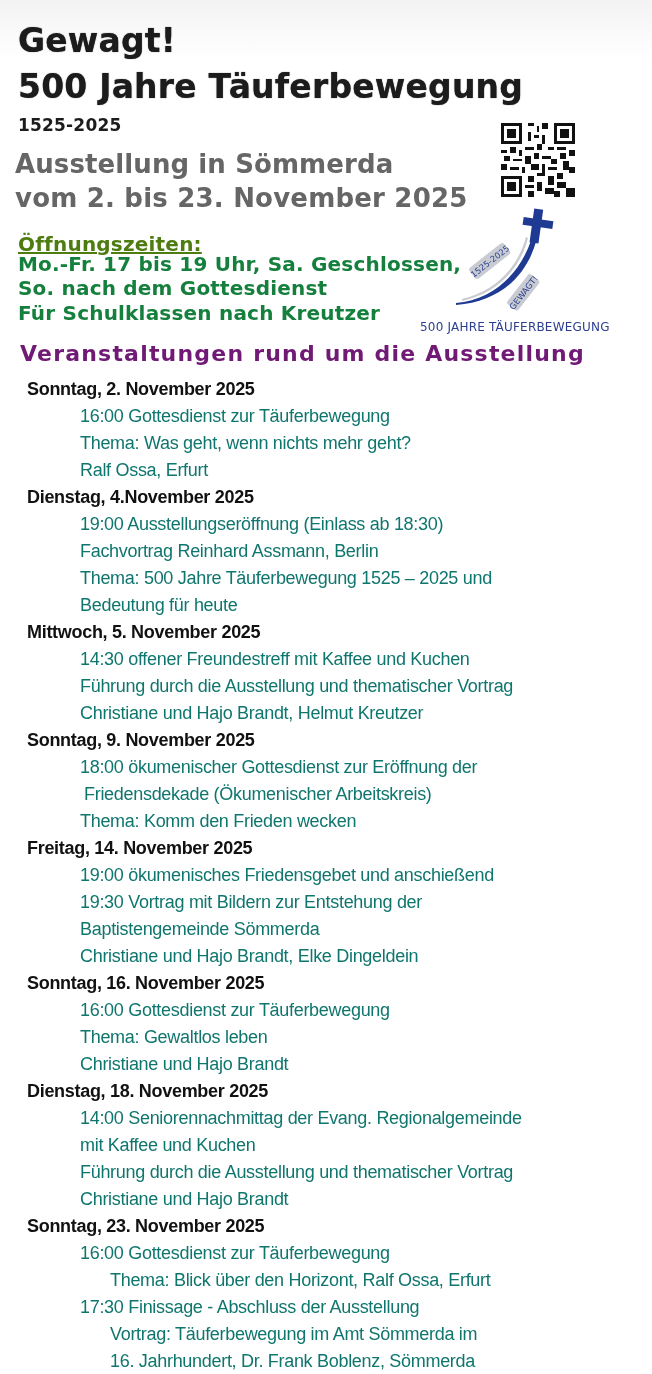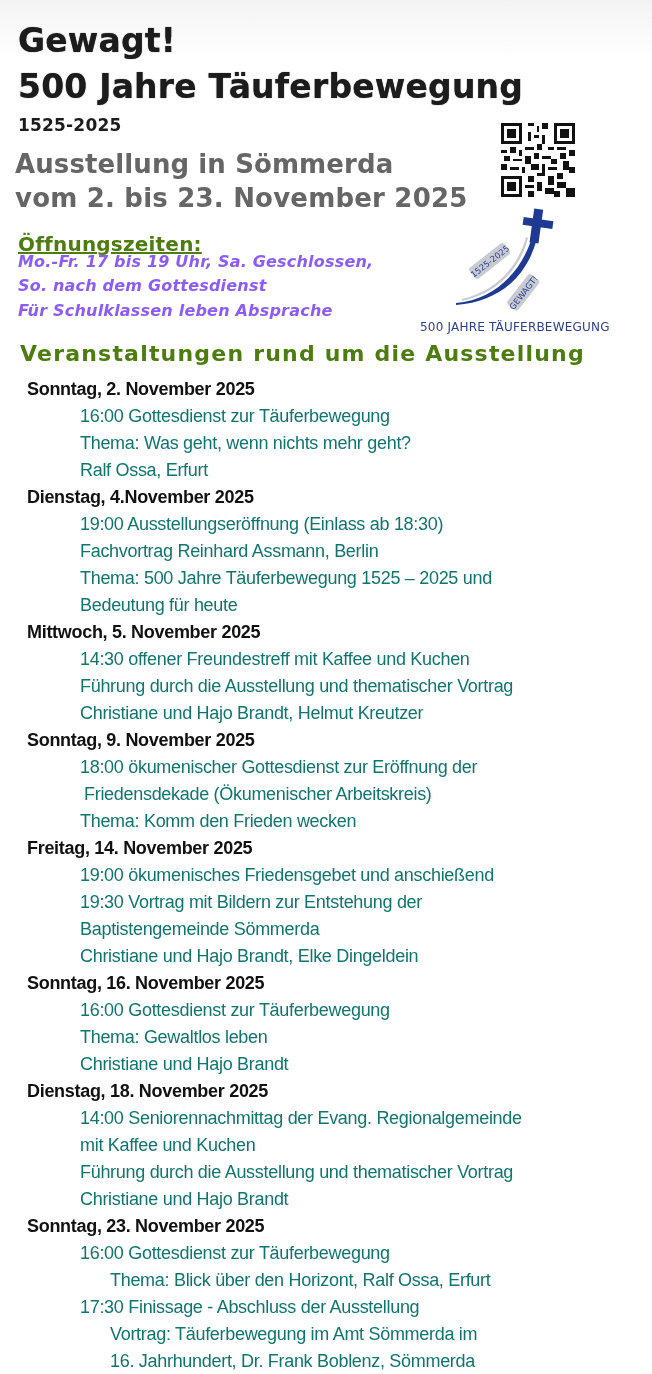--- a/index.html
+++ b/index.html
@@ -15,28 +15,28 @@
     font-family: "DejaVu Sans", sans-serif;
     font-weight:bold;
     letter-spacing:0.2px;
   }
   #title1 { left:18px; top:10px; font-size:33px; color:#1c1c1c; text-shadow:0 0 1px #444; }
   #title2 { left:18px; top:56px; font-size:33px; color:#1c1c1c; text-shadow:0 0 1px #444; white-space:nowrap; }
   #years  { left:18px; top:104px; font-size:17px; color:#1c1c1c; }
   #sub1   { left:15px; top:138px; font-size:26px; color:#666; white-space:nowrap; letter-spacing:0.1px;}
   #sub2   { left:15px; top:172px; font-size:26px; color:#666; white-space:nowrap; }
   #hours-title { left:18px; top:221px; font-size:20px; color:#4d7c0f; text-decoration:underline; }
-  .hours-line { left:18px; font-size:16px; color:#8b5cf6; white-space:nowrap;font-style:italic; }
+  .hours-line { left:18px; font-size:20px; color:#15803d; white-space:nowrap; }
   #h1 { top:241px; } #h2 { top:265px; } #h3 { top:290px; }
 
   #qr { left:501px; top:112px; width:74px; height:74px; }
   #logo { left:448px; top:196px; width:120px; height:108px; }
   #logo-caption { left:420px; top:309px; font-size:12px; color:#2c3f8f; white-space:nowrap; letter-spacing:0.2px; font-family:"DejaVu Sans", sans-serif; }
 
-  #events-heading { left:20px; top:330px; font-size:22px; color:#4d7c0f; white-space:nowrap; letter-spacing:1.2px; }
+  #events-heading { left:20px; top:330px; font-size:22px; color:#701a75; white-space:nowrap; letter-spacing:1.2px; }
 
   .events { left:0; top:366px; width:652px;padding-left:6px; }
   .day {
     font-family:"Liberation Sans", sans-serif; font-weight:bold;
     font-size:18px; color:#111; padding-left:21px; height:27px; line-height:24px; white-space:nowrap;
     letter-spacing:-0.3px;
   }
   .line {
     font-family:"Liberation Sans", sans-serif;
     font-size:18px; color:#0f766e; padding-left:74px; height:27px; line-height:25px; white-space:nowrap;
@@ -50,21 +50,21 @@
 
 <div class="abs rounded-heavy" id="title1">Gewagt!</div>
 <div class="abs rounded-heavy" id="title2">500 Jahre Täuferbewegung</div>
 <div class="abs rounded-heavy" id="years">1525-2025</div>
 <div class="abs rounded-heavy" id="sub1">Ausstellung in Sömmerda</div>
 <div class="abs rounded-heavy" id="sub2">vom 2. bis 23. November 2025</div>
 
 <div class="abs rounded-heavy" id="hours-title">Öffnungszeiten:</div>
 <div class="abs rounded-heavy hours-line" id="h1">Mo.-Fr. 17 bis 19 Uhr, Sa. Geschlossen,</div>
 <div class="abs rounded-heavy hours-line" id="h2">So. nach dem Gottesdienst</div>
-<div class="abs rounded-heavy hours-line" id="h3">Für Schulklassen leben Absprache</div>
+<div class="abs rounded-heavy hours-line" id="h3">Für Schulklassen nach Kreutzer</div>
 
 <div class="abs" id="qr">
   <svg width="74" height="74" viewBox="0 0 25 25" shape-rendering="crispEdges">
     <rect width="25" height="25" fill="#fff"></rect>
     <g fill="#111">
       <rect x="0" y="0" width="7" height="7"></rect>
         <rect x="1" y="1" width="5" height="5" fill="#fff"></rect>
         <rect x="2" y="2" width="3" height="3"></rect>
       <rect x="18" y="0" width="7" height="7"></rect>
         <rect x="19" y="1" width="5" height="5" fill="#fff"></rect>

